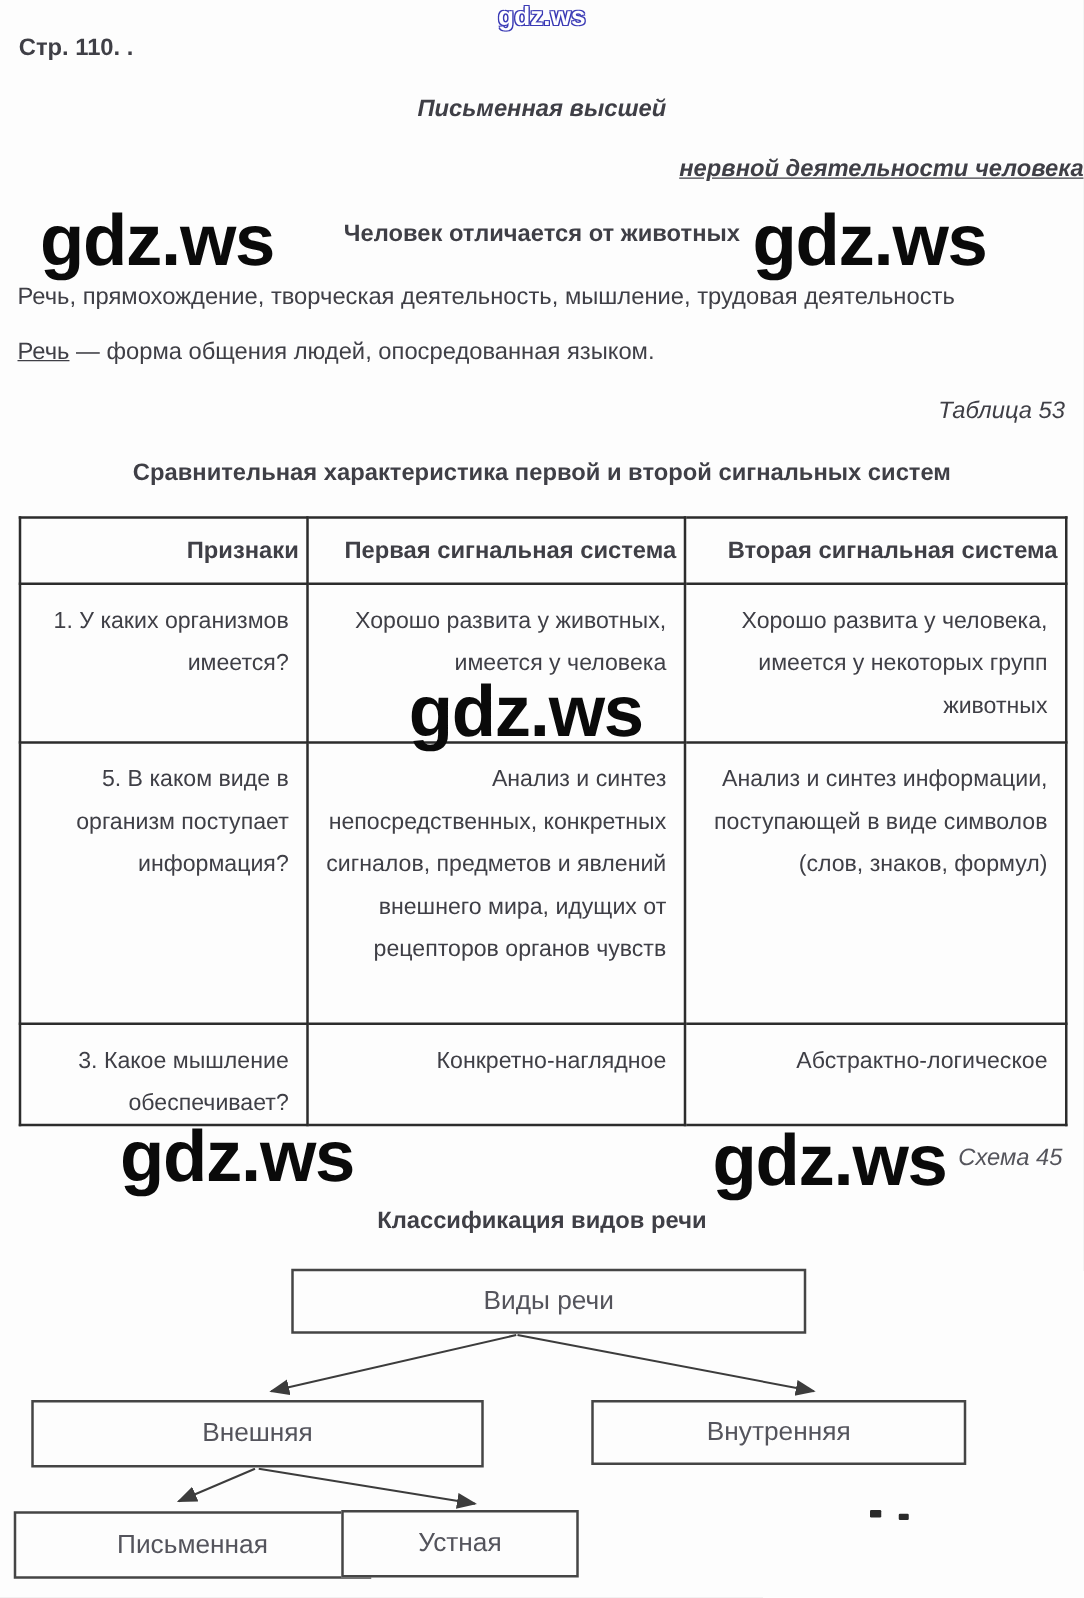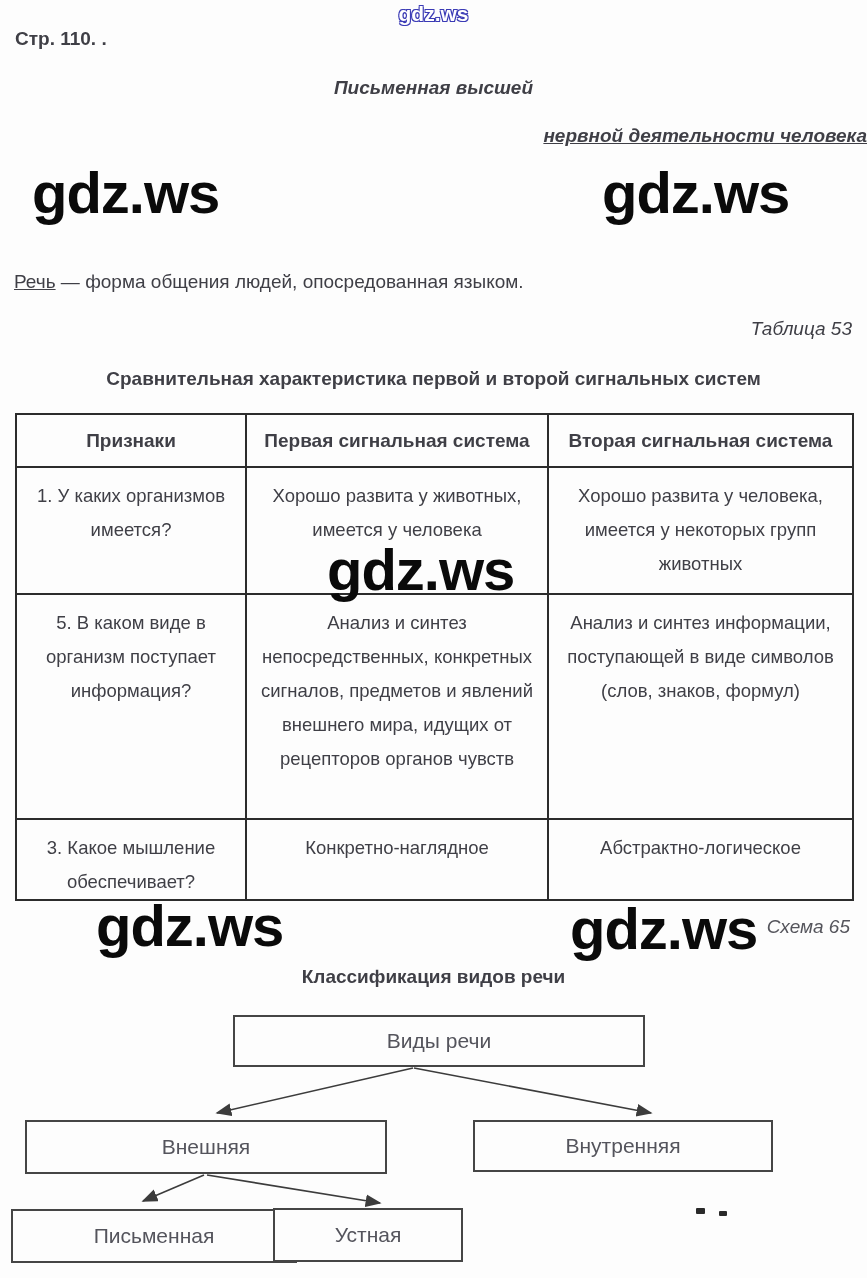--- a/index.html
+++ b/index.html
@@ -40,21 +40,21 @@
   
   table.cmp {
     position:absolute; left:15px; top:413px;
     width:837px;
     border-collapse:collapse;
     table-layout:fixed;
     z-index:2;
   }
   table.cmp th, table.cmp td {
     border:2px solid #2c2c2c;
-    text-align:center;
+    text-align:right;
     box-sizing:border-box;
     overflow:hidden;
   }
   table.cmp th {
     height:53px;
     font-size:19px; font-weight:bold;
     vertical-align:middle;
     padding:0 6px;
   }
   table.cmp td {
@@ -91,20 +91,22 @@
   <div class="wm-top">gdz.ws</div>
   <div class="wm-big" style="left:32px; top:164px;">gdz.ws</div>
   <div class="wm-big" style="left:602px; top:164px;">gdz.ws</div>
   <div class="wm-big" style="left:327px; top:541px;">gdz.ws</div>
   <div class="wm-big" style="left:96px; top:897px;">gdz.ws</div>
   <div class="wm-big" style="left:570px; top:900px;">gdz.ws</div>
 
   <div class="abs fs bold" style="left:15px; top:28px;">Стр. 110. .</div>
   <div class="abs center-line fs bold ital" style="top:77px;">Письменная высшей</div>
   <div class="abs center-line fs bold ital under" style="top:125px;text-align:right;">нервной деятельности человека</div>
+  <div class="abs center-line fs bold" style="top:177px;">Человек отличается от животных</div>
+  <div class="abs fs" style="left:14px; top:227px; white-space:nowrap;">Речь, прямохождение, творческая деятельность, мышление, трудовая деятельность</div>
   <div class="abs fs" style="left:14px; top:271px; white-space:nowrap;">
     <span class="under">Речь</span>
     <span>— форма общения людей, опосредованная языком.</span>
   </div>
 
   <div class="abs fs ital" style="right:15px; top:318px;">Таблица 53</div>
   <div class="abs center-line fs bold" style="top:368px;">Сравнительная характеристика первой и второй сигнальных систем</div>
 
   <table class="cmp">
     <colgroup>
@@ -131,21 +133,21 @@
         <td>Анализ и синтез информации, поступающей в виде символов (слов, знаков, формул)</td>
       </tr>
       <tr class="r3">
         <td>3. Какое мышление обеспечивает?</td>
         <td>Конкретно-наглядное</td>
         <td>Абстрактно-логическое</td>
       </tr>
     </tbody>
   </table>
 
-  <div class="abs fs ital caption-gray" style="right:17px; top:916px; z-index:7;">Схема 65</div>
+  <div class="abs fs ital caption-gray" style="right:17px; top:916px; z-index:7;">Схема 45</div>
   <div class="abs center-line fs bold" style="top:966px;">Классификация видов речи</div>
 
   <svg class="arrows" viewBox="0 0 867 1278" xmlns="http://www.w3.org/2000/svg">
     <defs>
       <marker id="ah" markerWidth="11" markerHeight="9" refX="9" refY="4" orient="auto">
         <path d="M0,0 L10,4 L0,8 z" fill="#3c3c3c"></path>
       </marker>
     </defs>
     <line x1="413" y1="1068" x2="217" y2="1113" stroke="#3c3c3c" stroke-width="1.6" marker-end="url(#ah)"></line>
     <line x1="414" y1="1068" x2="651" y2="1113" stroke="#3c3c3c" stroke-width="1.6" marker-end="url(#ah)"></line>

